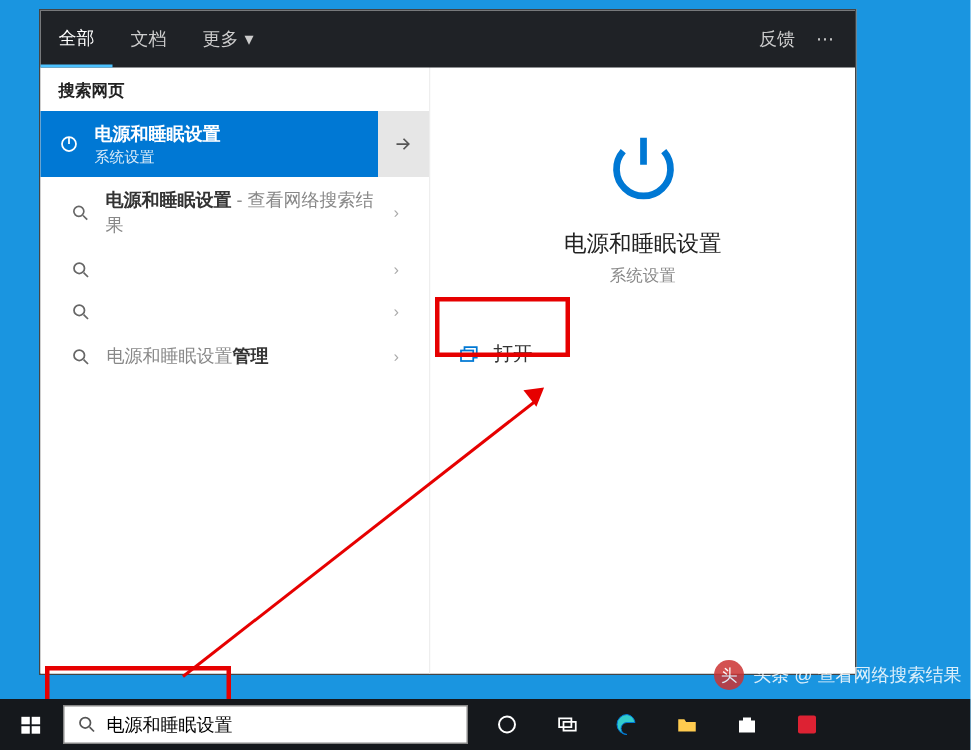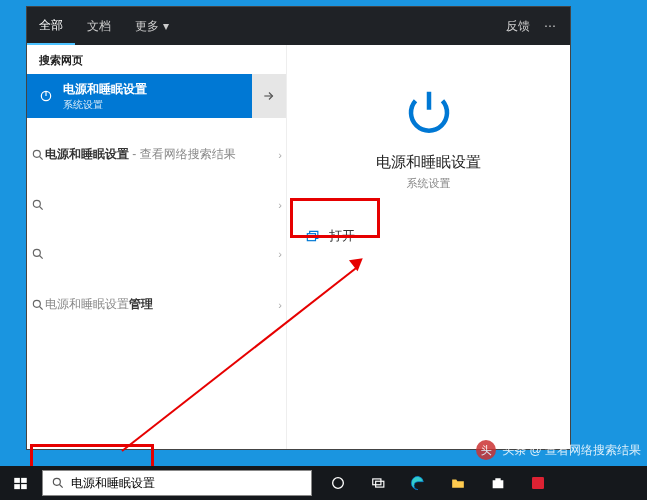--- a/index.html
+++ b/index.html
@@ -30,22 +30,22 @@
 }
 .best-match-main { display: flex; align-items: center; gap: 10px; flex: 1; padding: 0 12px; }
 .best-match-text .title { font-size: 12px; font-weight: bold; }
 .best-match-text .sub { font-size: 10px; opacity: .85; }
 .best-match-arrow {
   width: 34px; height: 100%; background: #e6e6e6; color: #555;
   display: flex; align-items: center; justify-content: center;
 }
 
 .web-item {
-  display: flex; align-items: center; padding: 7px 4px;
-  font-size: 12px; color: #333; cursor: pointer; margin-top: 21px;
+  display: flex; align-items: center; gap: 10px; padding: 7px 20px;
+  font-size: 12px; color: #333; cursor: pointer;
 }
 .web-item .chev { margin-left: auto; color: #aaa; font-size: 11px; }
 .web-item .dim { color: #888; }
 .mag { width: 14px; height: 14px; display: inline-block; }
 
 .detail-icon { margin-top: 40px; color: #0078d4; }
 .detail-title { font-size: 15px; margin-top: 14px; color: #222; }
 .detail-sub { font-size: 11px; color: #888; margin-top: 4px; }
 
 .action-row {

